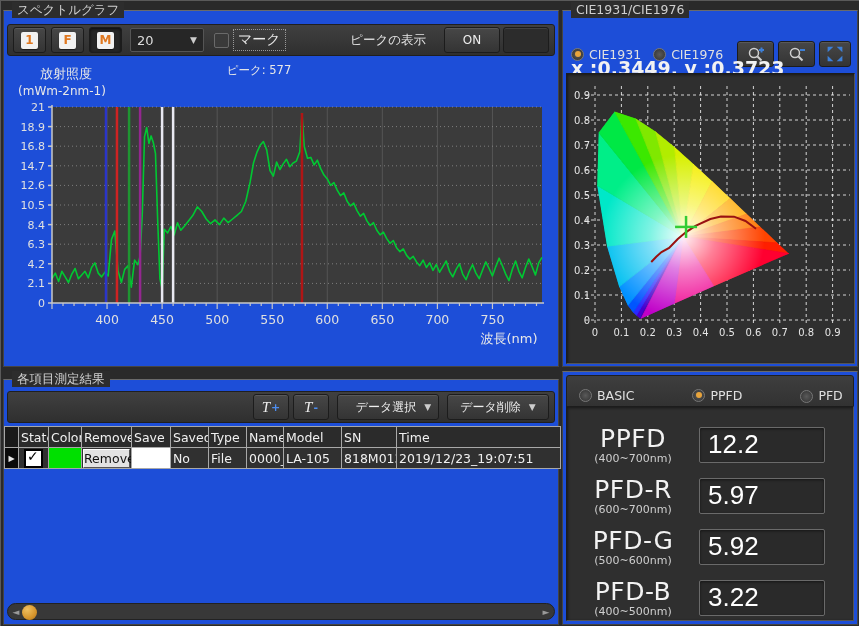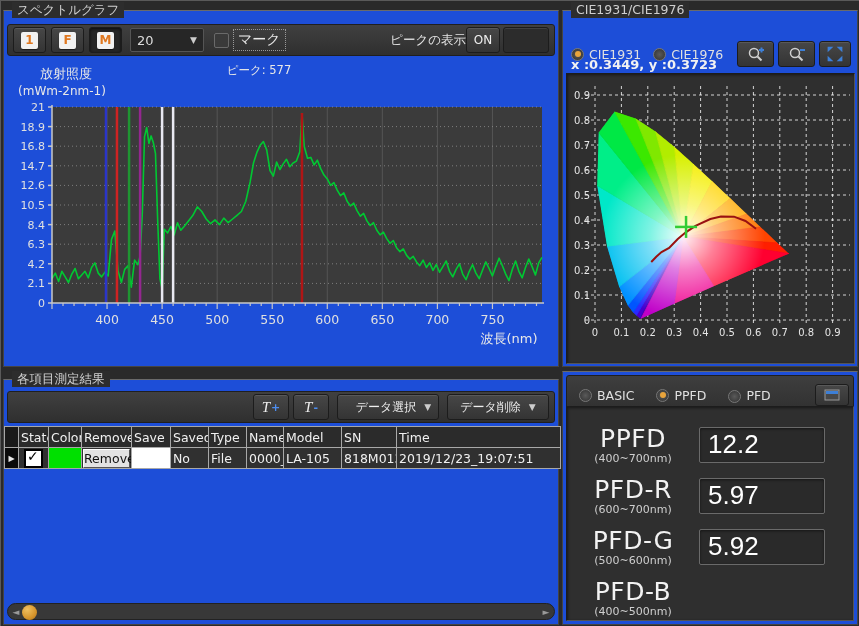--- a/index.html
+++ b/index.html
@@ -40,31 +40,31 @@
              color:#111;font-size:12.5px;font-family:inherit;cursor:pointer;padding:0;}
   .savecell{background:#fff !important;}
   
   .hscroll{position:absolute;left:3px;right:3px;height:17px;background:#383838;border:1px solid #222;border-radius:9px;
            display:flex;align-items:center;box-sizing:border-box;}
   .sb-arrow{width:16px;color:#999;font-size:9px;text-align:center;cursor:pointer;}
   .sb-thumb{position:absolute;left:14px;top:1px;width:15px;height:15px;border-radius:50%;
             background:radial-gradient(circle at 35% 30%,#f0c060,#d6952c 60%,#a96f18);cursor:grab;}
   
   .modebar{position:absolute;left:3px;top:3px;right:3px;height:40px;background:linear-gradient(#3e3e3e,#2f2f2f);
-           border:1px solid #1f1f1f;border-radius:3px;display:flex;align-items:center;box-sizing:border-box;}
+           border:1px solid #1f1f1f;border-radius:3px;display:flex;align-items:center;box-sizing:border-box;gap:36px;}
   .inset{background:#2f2f2f;border:1px solid #1c1c1c;border-bottom-color:#555;border-right-color:#555;
          box-shadow:inset 1px 1px 3px rgba(0,0,0,.5);box-sizing:border-box;}
   .meas-row{display:flex;align-items:center;height:51px;}
   .meas-label{width:132px;text-align:center;line-height:1;}
   .meas-main{font-size:25px;color:#f2f2f2;letter-spacing:.5px;}
   .meas-range{font-size:11px;color:#cfcfcf;margin-top:2px;}
   .meas-box{width:126px;height:36px;background:#2a2a2a;border:1px solid #6a6a6a;border-radius:2px;
             box-shadow:inset 0 1px 3px rgba(0,0,0,.5);display:flex;align-items:center;padding-left:8px;box-sizing:border-box;}
   .meas-value{font-size:26px;color:#fff;font-family:"Liberation Sans",sans-serif;}
-  .coords{font-size:13px;font-weight:bold;color:#f2f2f2;}
+  .coords{font-size:19px;font-weight:bold;color:#f2f2f2;}
   .tserif{font-family:"Liberation Serif",serif;font-style:italic;font-size:15px;color:#eee;}
   .tplus{color:#4d8ef0;font-weight:bold;font-size:11px;margin-left:1px;}
 </style>
 </head>
 <body>
 
 <div id="app">
 
   <div class="panel" style="left:2px;top:9px;width:556px;height:357px;">
     <div class="panel-title">スペクトルグラフ</div>
@@ -79,21 +79,21 @@
       <div class="tbtn pressed" style="width:33px;margin-left:5px;">
         <span class="iconchip">M</span>
       </div>
       <div class="dropdown" style="width:74px;margin-left:8px;">
         <span>20</span>
         <span class="chev">▼</span>
       </div>
       <span class="cbx" style="margin-left:10px;"></span>
       <span class="dotted-label" style="margin-left:4px;">マーク</span>
       <span class="lbl" style="margin-left:auto;">ピークの表示</span>
-      <div class="tbtn" style="width:34px;margin-left:0;">
+      <div class="tbtn" style="width:56px;margin-left:18px;">
         <span>ON</span>
       </div>
       <div class="tbtn" style="width:46px;margin-left:3px;margin-right:5px;background:#2c2c2c;"></div>
     </div>
 
     <svg id="spec-svg" style="position:absolute;left:0px;top:49px;" width="554" height="296" viewBox="0 0 554 296">
         <rect x="48" y="47" width="490" height="196" fill="#3b3b3b"></rect>
         <line x1="103.0561797752809" y1="47" x2="103.0561797752809" y2="243" stroke="#555555" stroke-width="1"></line>
         <line x1="158.1123595505618" y1="47" x2="158.1123595505618" y2="243" stroke="#555555" stroke-width="1"></line>
         <line x1="213.1685393258427" y1="47" x2="213.1685393258427" y2="243" stroke="#555555" stroke-width="1"></line>
@@ -452,17 +452,20 @@
         </div>
         <div class="meas-box">
           <span class="meas-value">5.92</span>
         </div>
       </div>
       <div class="meas-row">
         <div class="meas-label">
           <div class="meas-main">PFD-B</div>
           <div class="meas-range">(400~500nm)</div>
         </div>
+        <div class="meas-box">
+          <span class="meas-value">3.22</span>
+        </div>
       </div>
     </div>
   </div>
 
 </div>
 
 </body></html>

